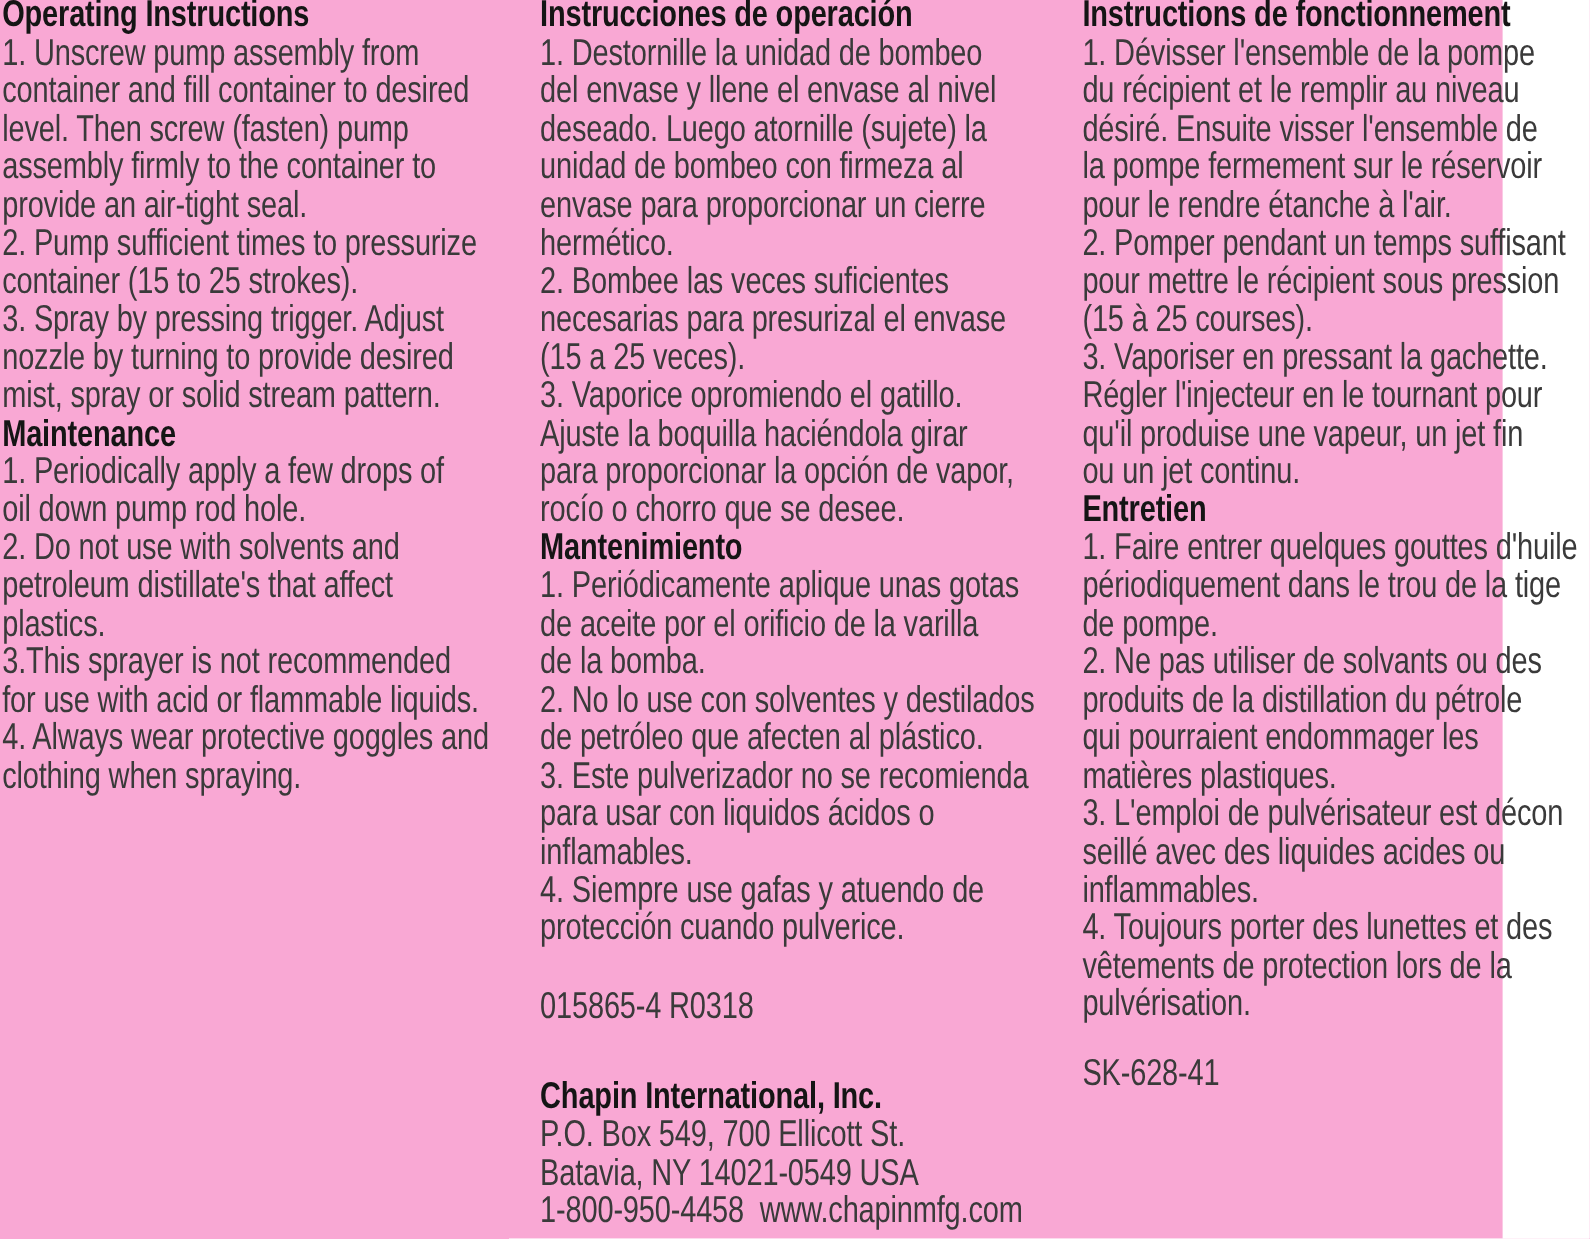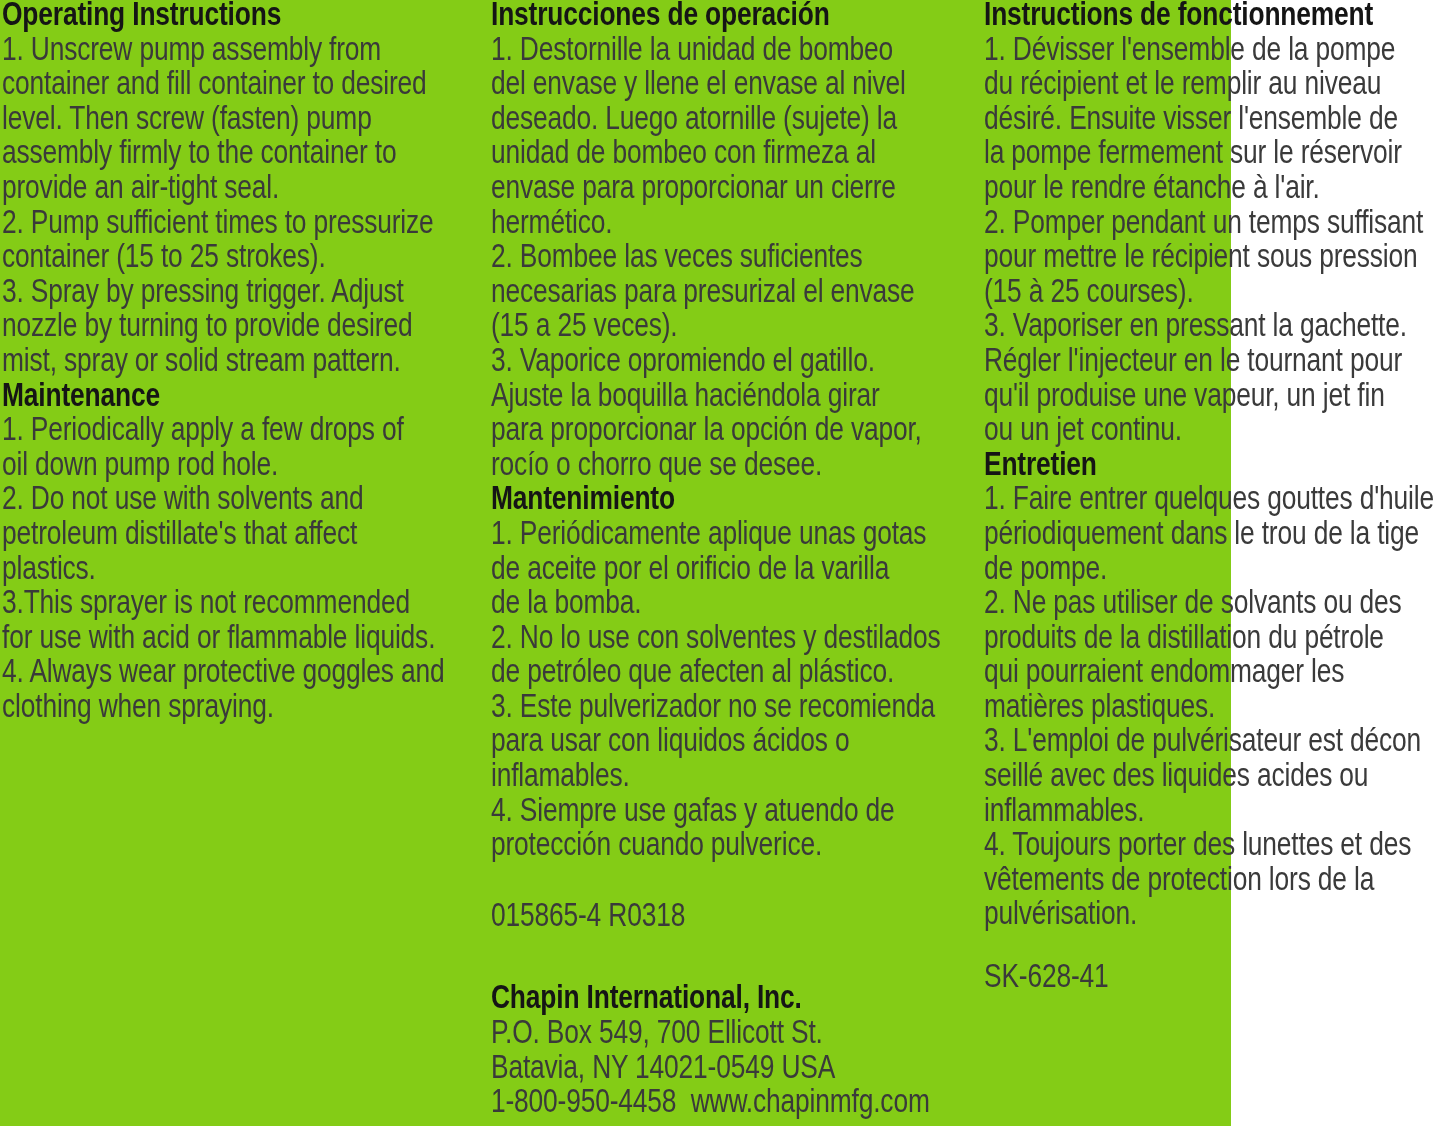--- a/index.html
+++ b/index.html
@@ -7,23 +7,23 @@
     padding: 0;
     background: #ffffff;
   }
   body {
     width: 1445px;
     height: 1126px;
     overflow: hidden;
   }
   .page {
     position: relative;
-    width: 1231px;
+    width: 1366px;
     height: 1126px;
-    background: #84cc16;
+    background: #f9a8d4;
     font-family: "Liberation Sans", "DejaVu Sans", sans-serif;
   }
   .col {
     position: absolute;
     top: -4px;
     width: 645px;
     transform: scaleX(0.775);
     transform-origin: 0 0;
     font-size: 34px;
     line-height: 34.6px;

